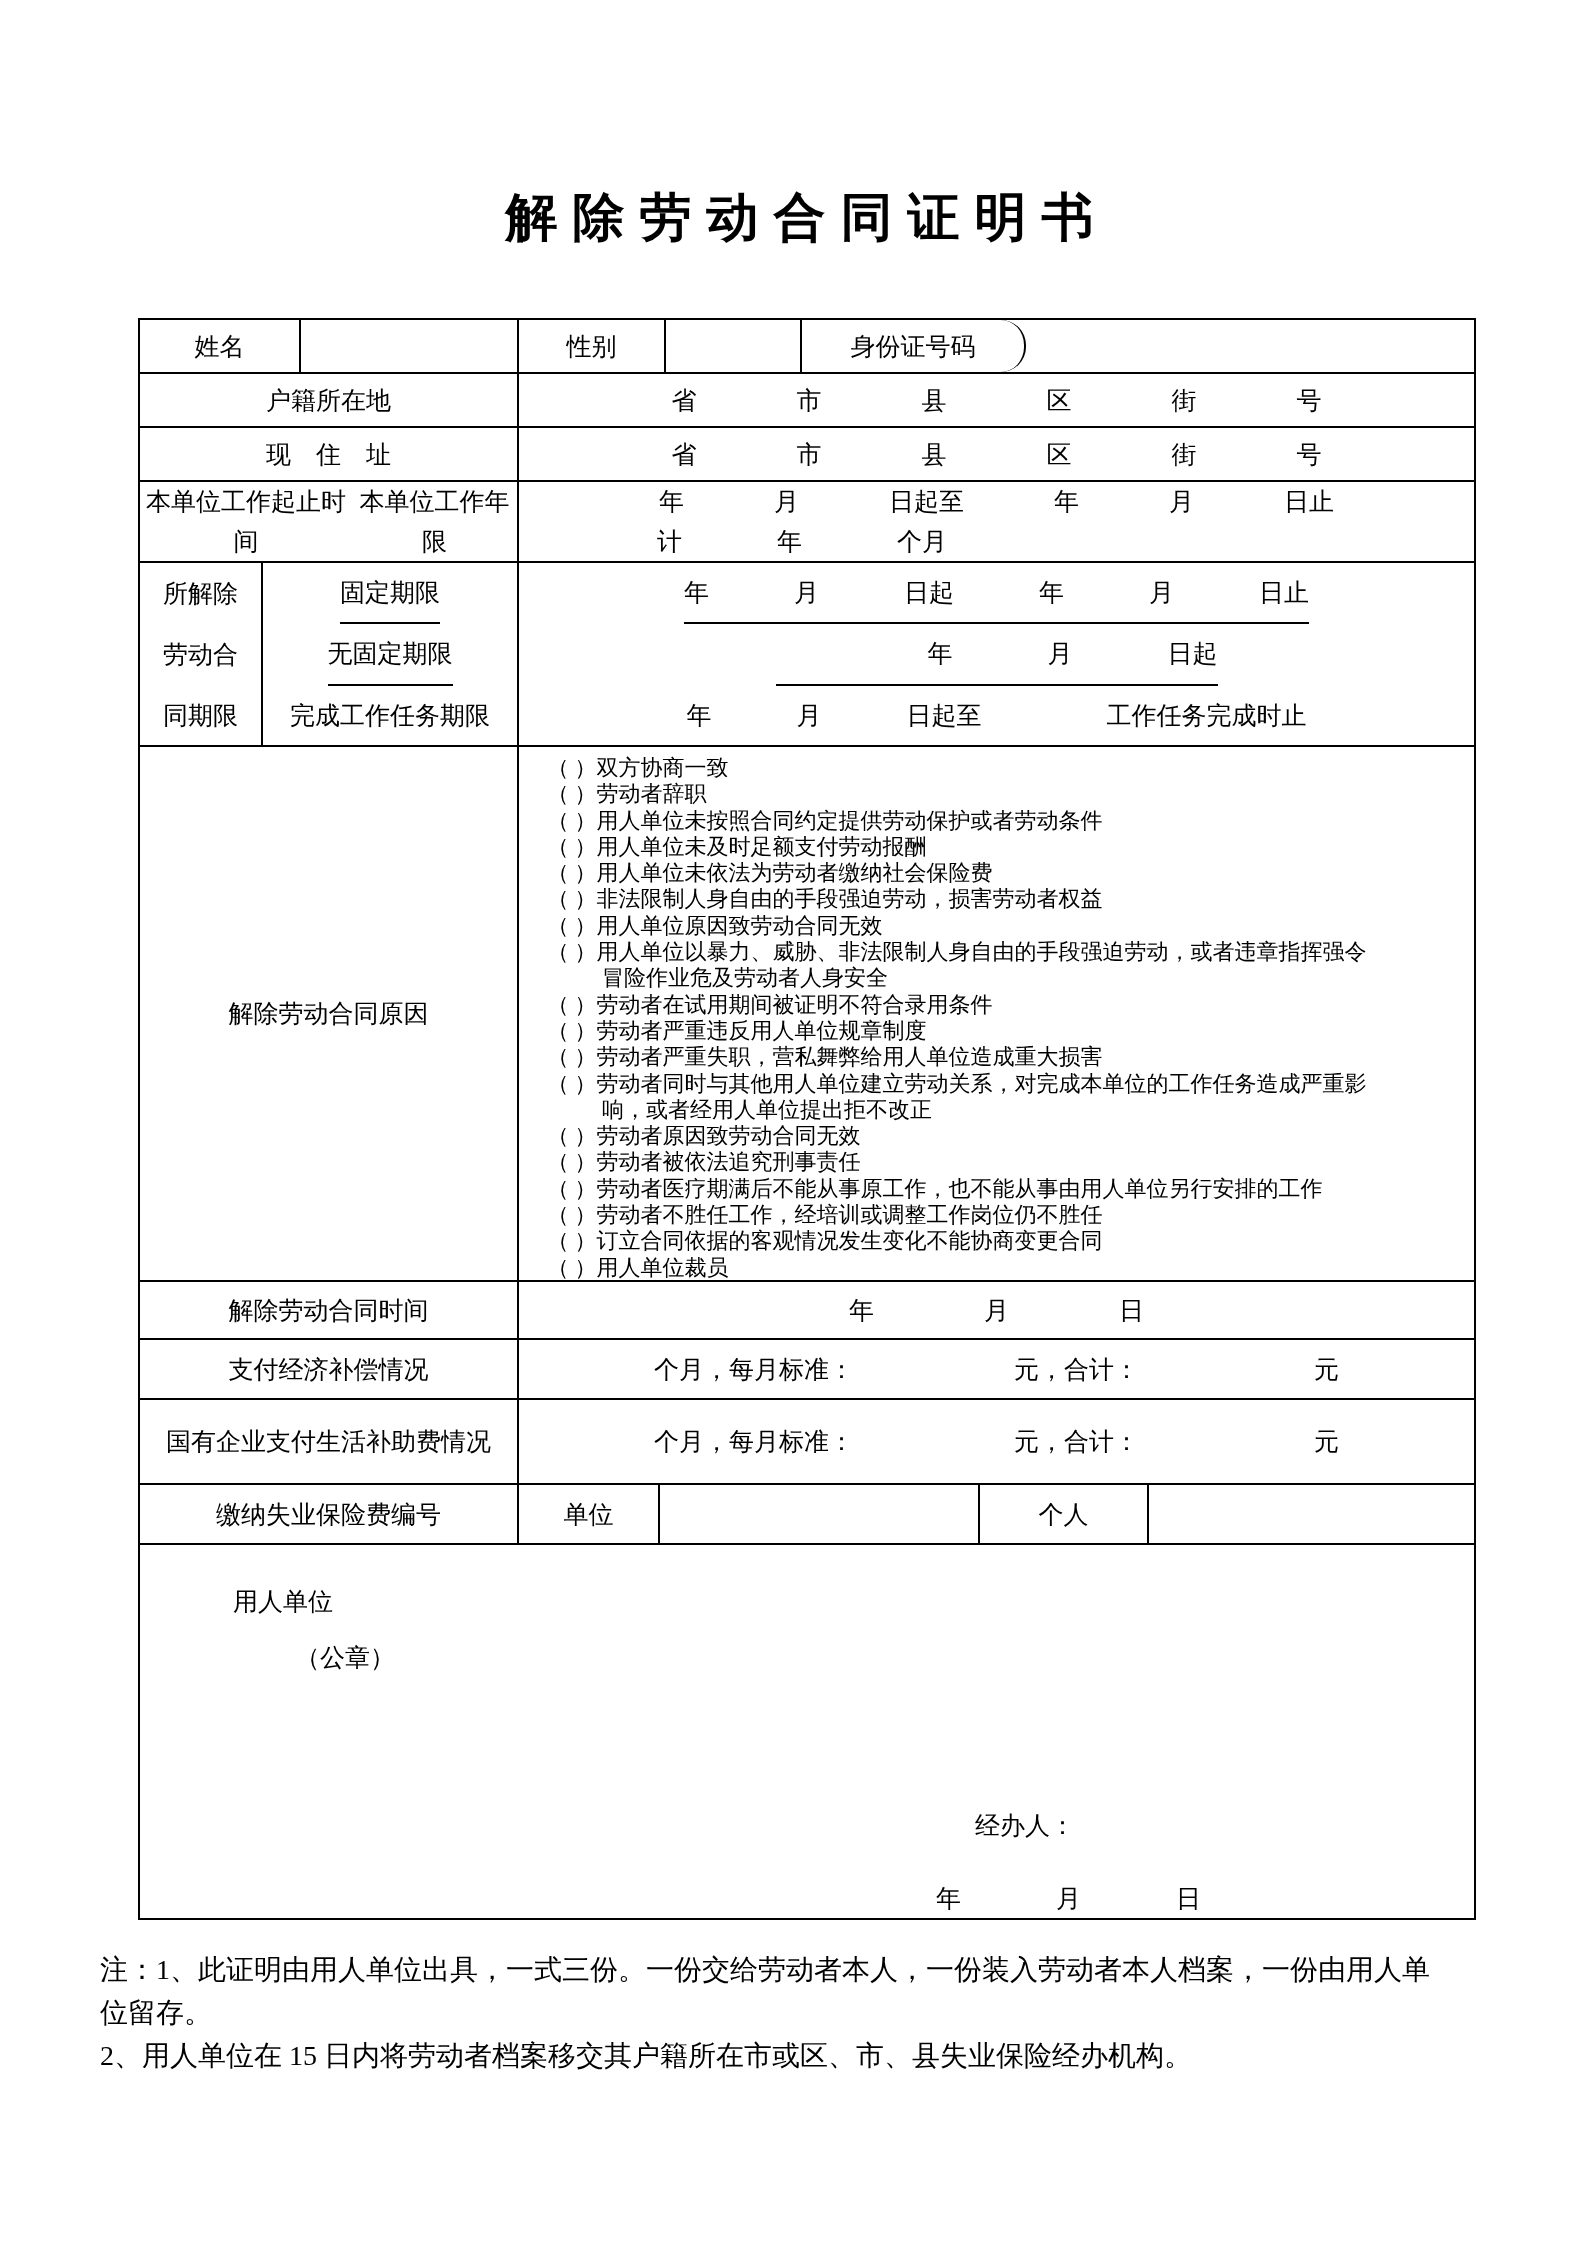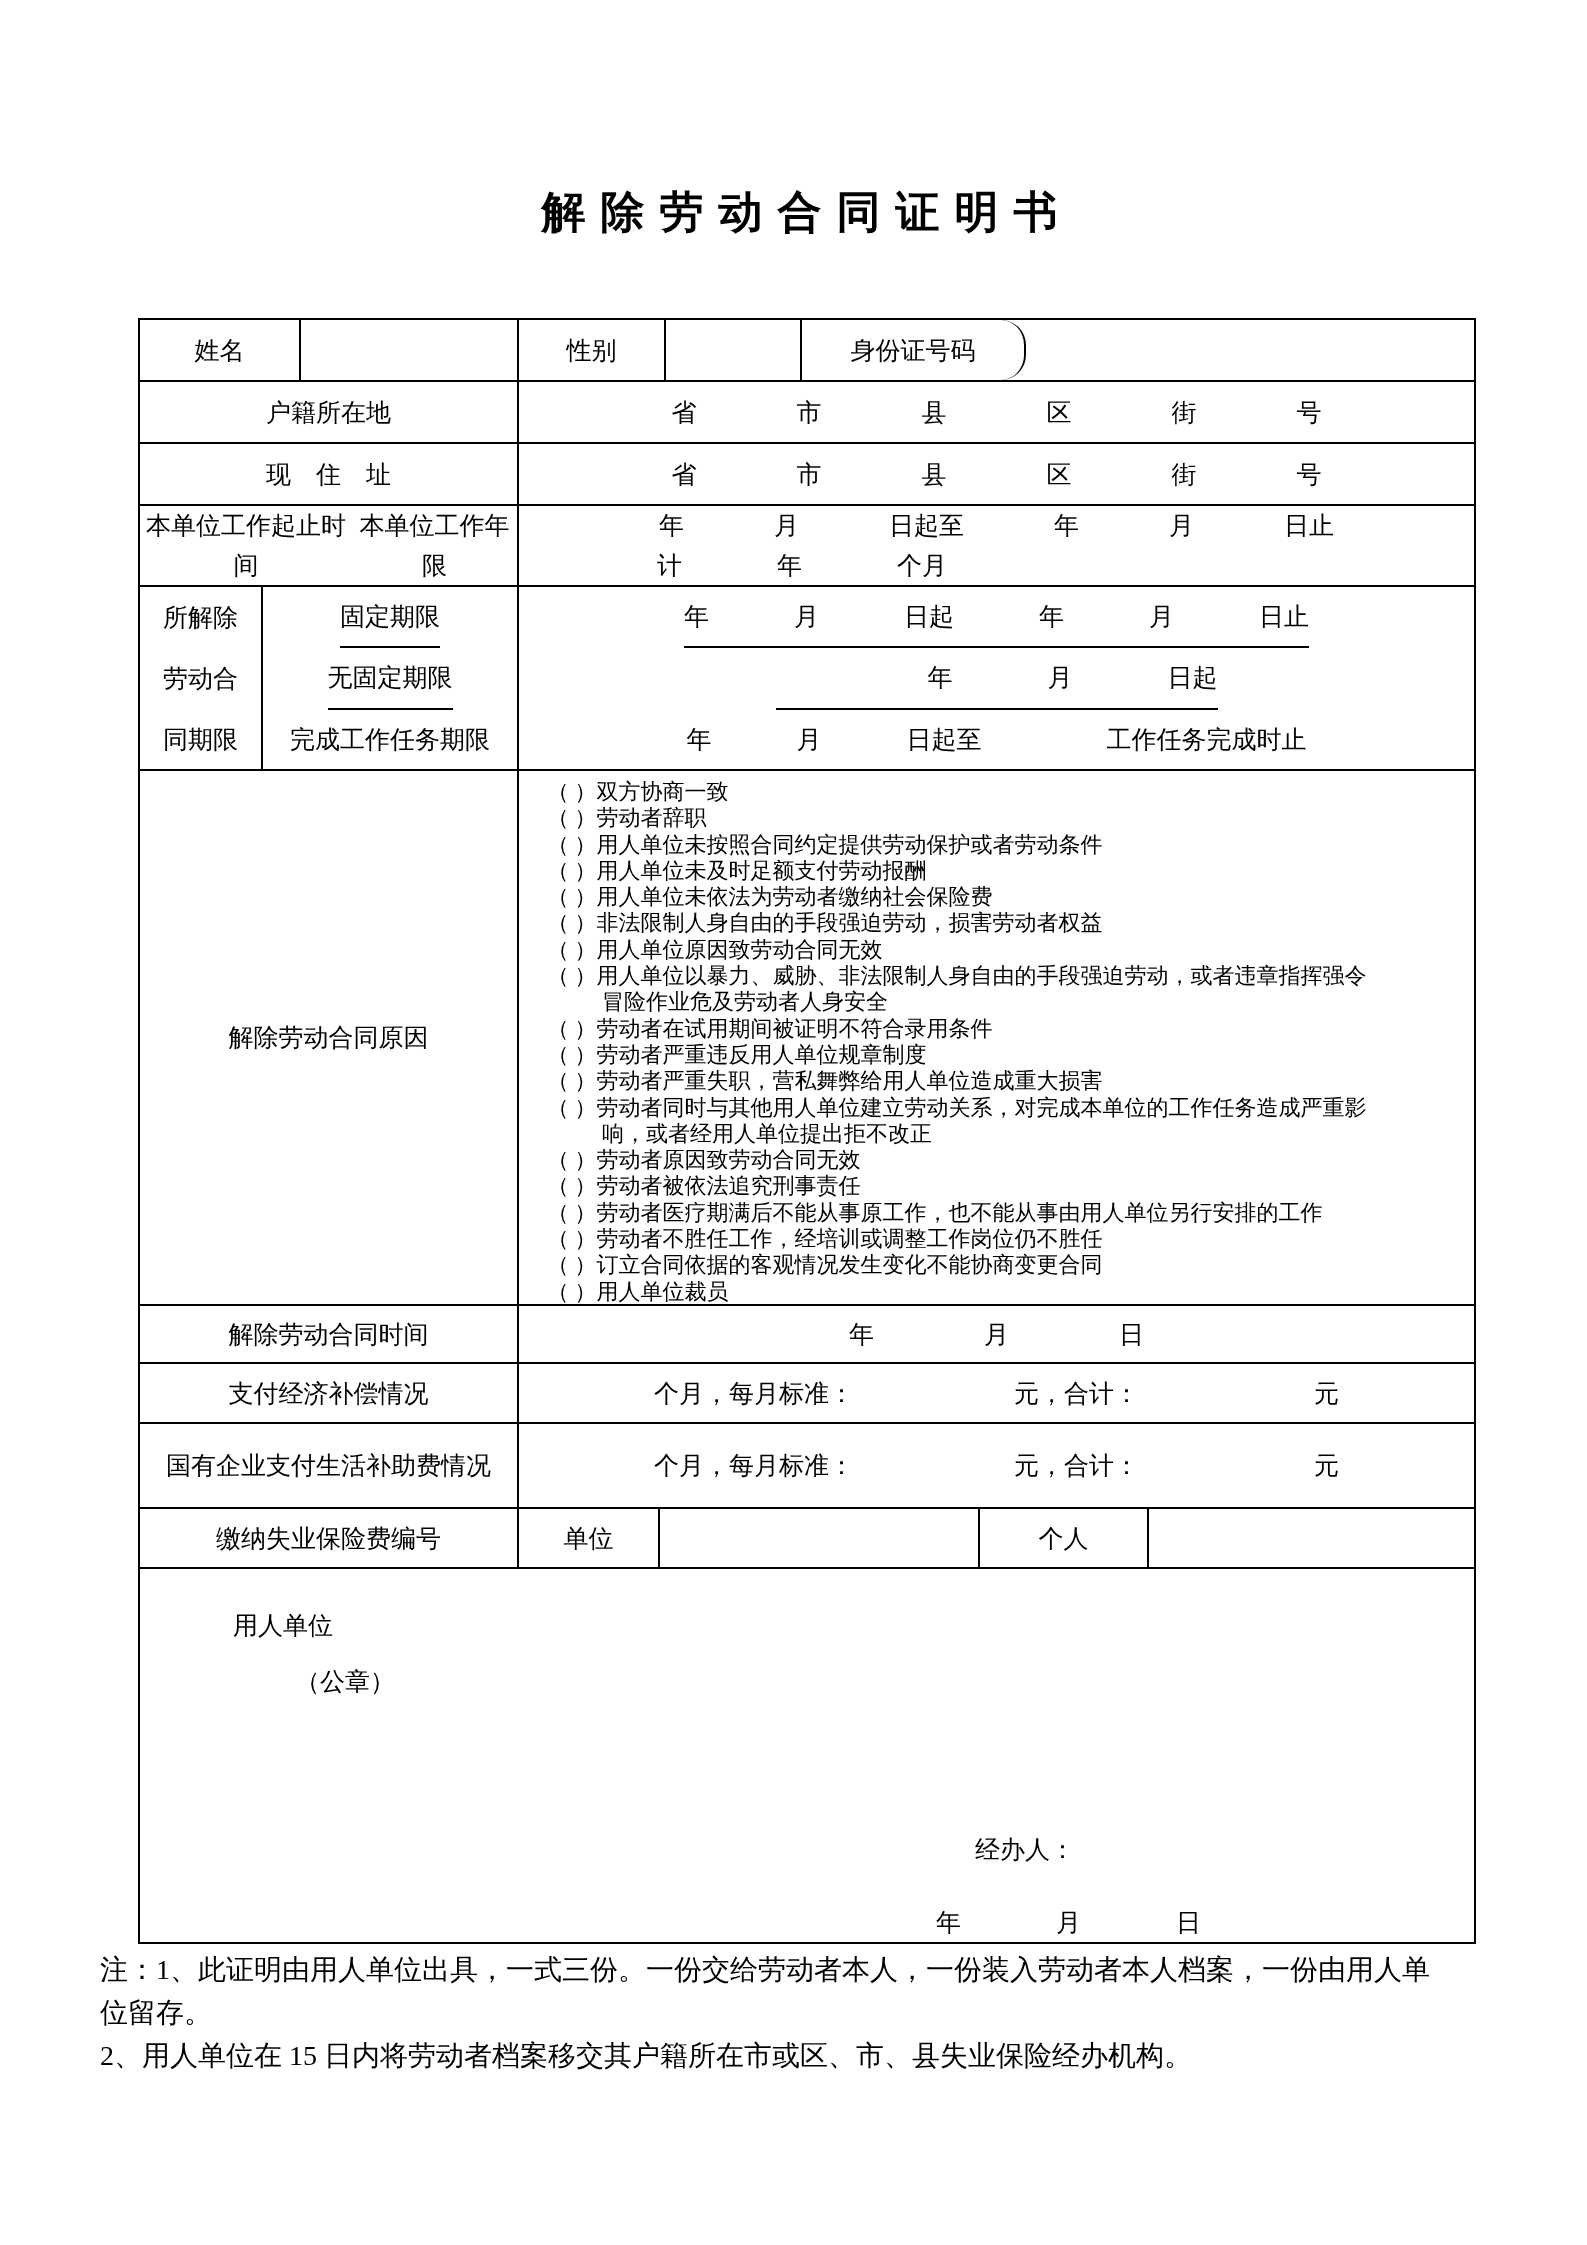--- a/index.html
+++ b/index.html
@@ -10,41 +10,41 @@
     margin:0 auto;
     background:#ffffff;
     color:#000000;
     font-family:"Liberation Serif", serif;
     overflow:hidden;
   }
   .doc-title {
     position:absolute;
     left:138px; top:183px; width:1338px;
     text-align:center;
-    font-size:44px;
+    font-size:52px;
     font-weight:bold;
     letter-spacing:15px;
     white-space:nowrap;
   }
   .form-table {
     position:absolute;
     left:138px; top:318px; width:1338px;
     border:2px solid #000;
     font-size:25px;
   }
   .tr { display:flex; border-bottom:2px solid #000; }
   .tr:last-child { border-bottom:none; }
   .td {
     border-right:2px solid #000;
     display:flex; align-items:center; justify-content:center;
   }
   .td:last-child { border-right:none; }
   .td.blank { }
   
-  .h62 { height:62px; } .h60 { height:60px; } .h81 { height:81px; }
+  .h62 { height:54px; } .h60 { height:60px; } .h81 { height:81px; }
   .h184 { height:184px; } .h535 { height:535px; } .h58 { height:58px; }
   .h85 { height:85px; } .h373 { height:373px; }
   
   .w161 { flex:0 0 161px; } .w218 { flex:0 0 218px; } .w147 { flex:0 0 147px; }
   .w136 { flex:0 0 136px; } .w224 { flex:0 0 224px;border-radius:25px; }
   .wfill { flex:1 1 auto; }
   .w379 { flex:0 0 379px; }
   .w123 { flex:0 0 123px; } .w256 { flex:0 0 256px; }
   .w141 { flex:0 0 141px; } .w320 { flex:0 0 320px; } .w169 { flex:0 0 169px; }
   

